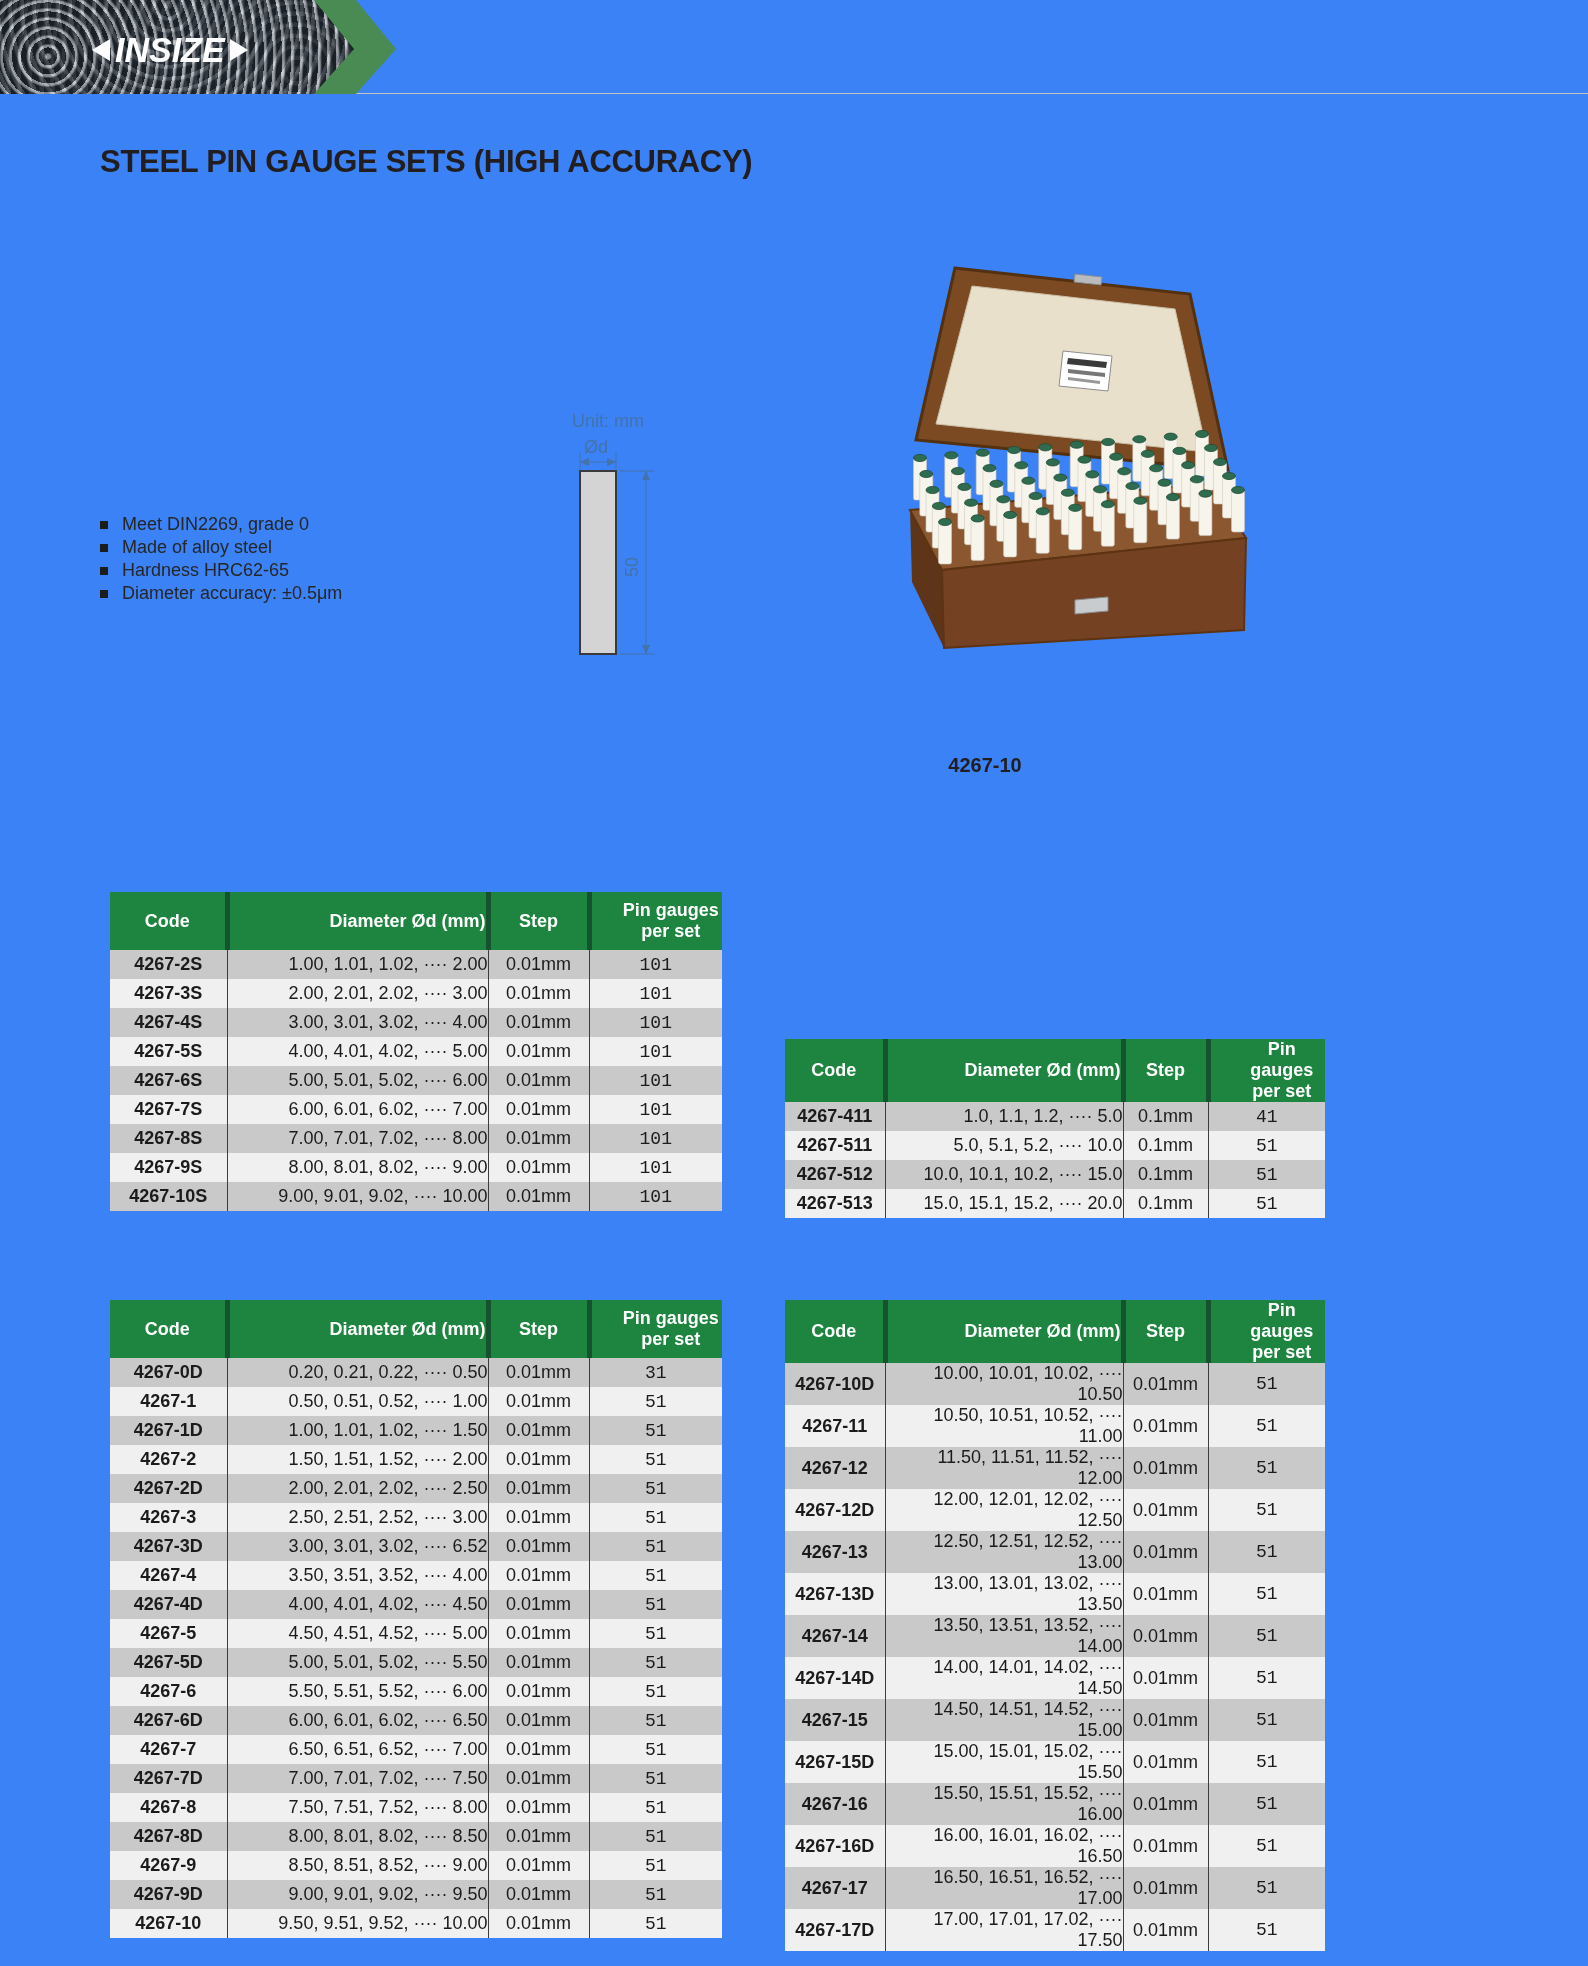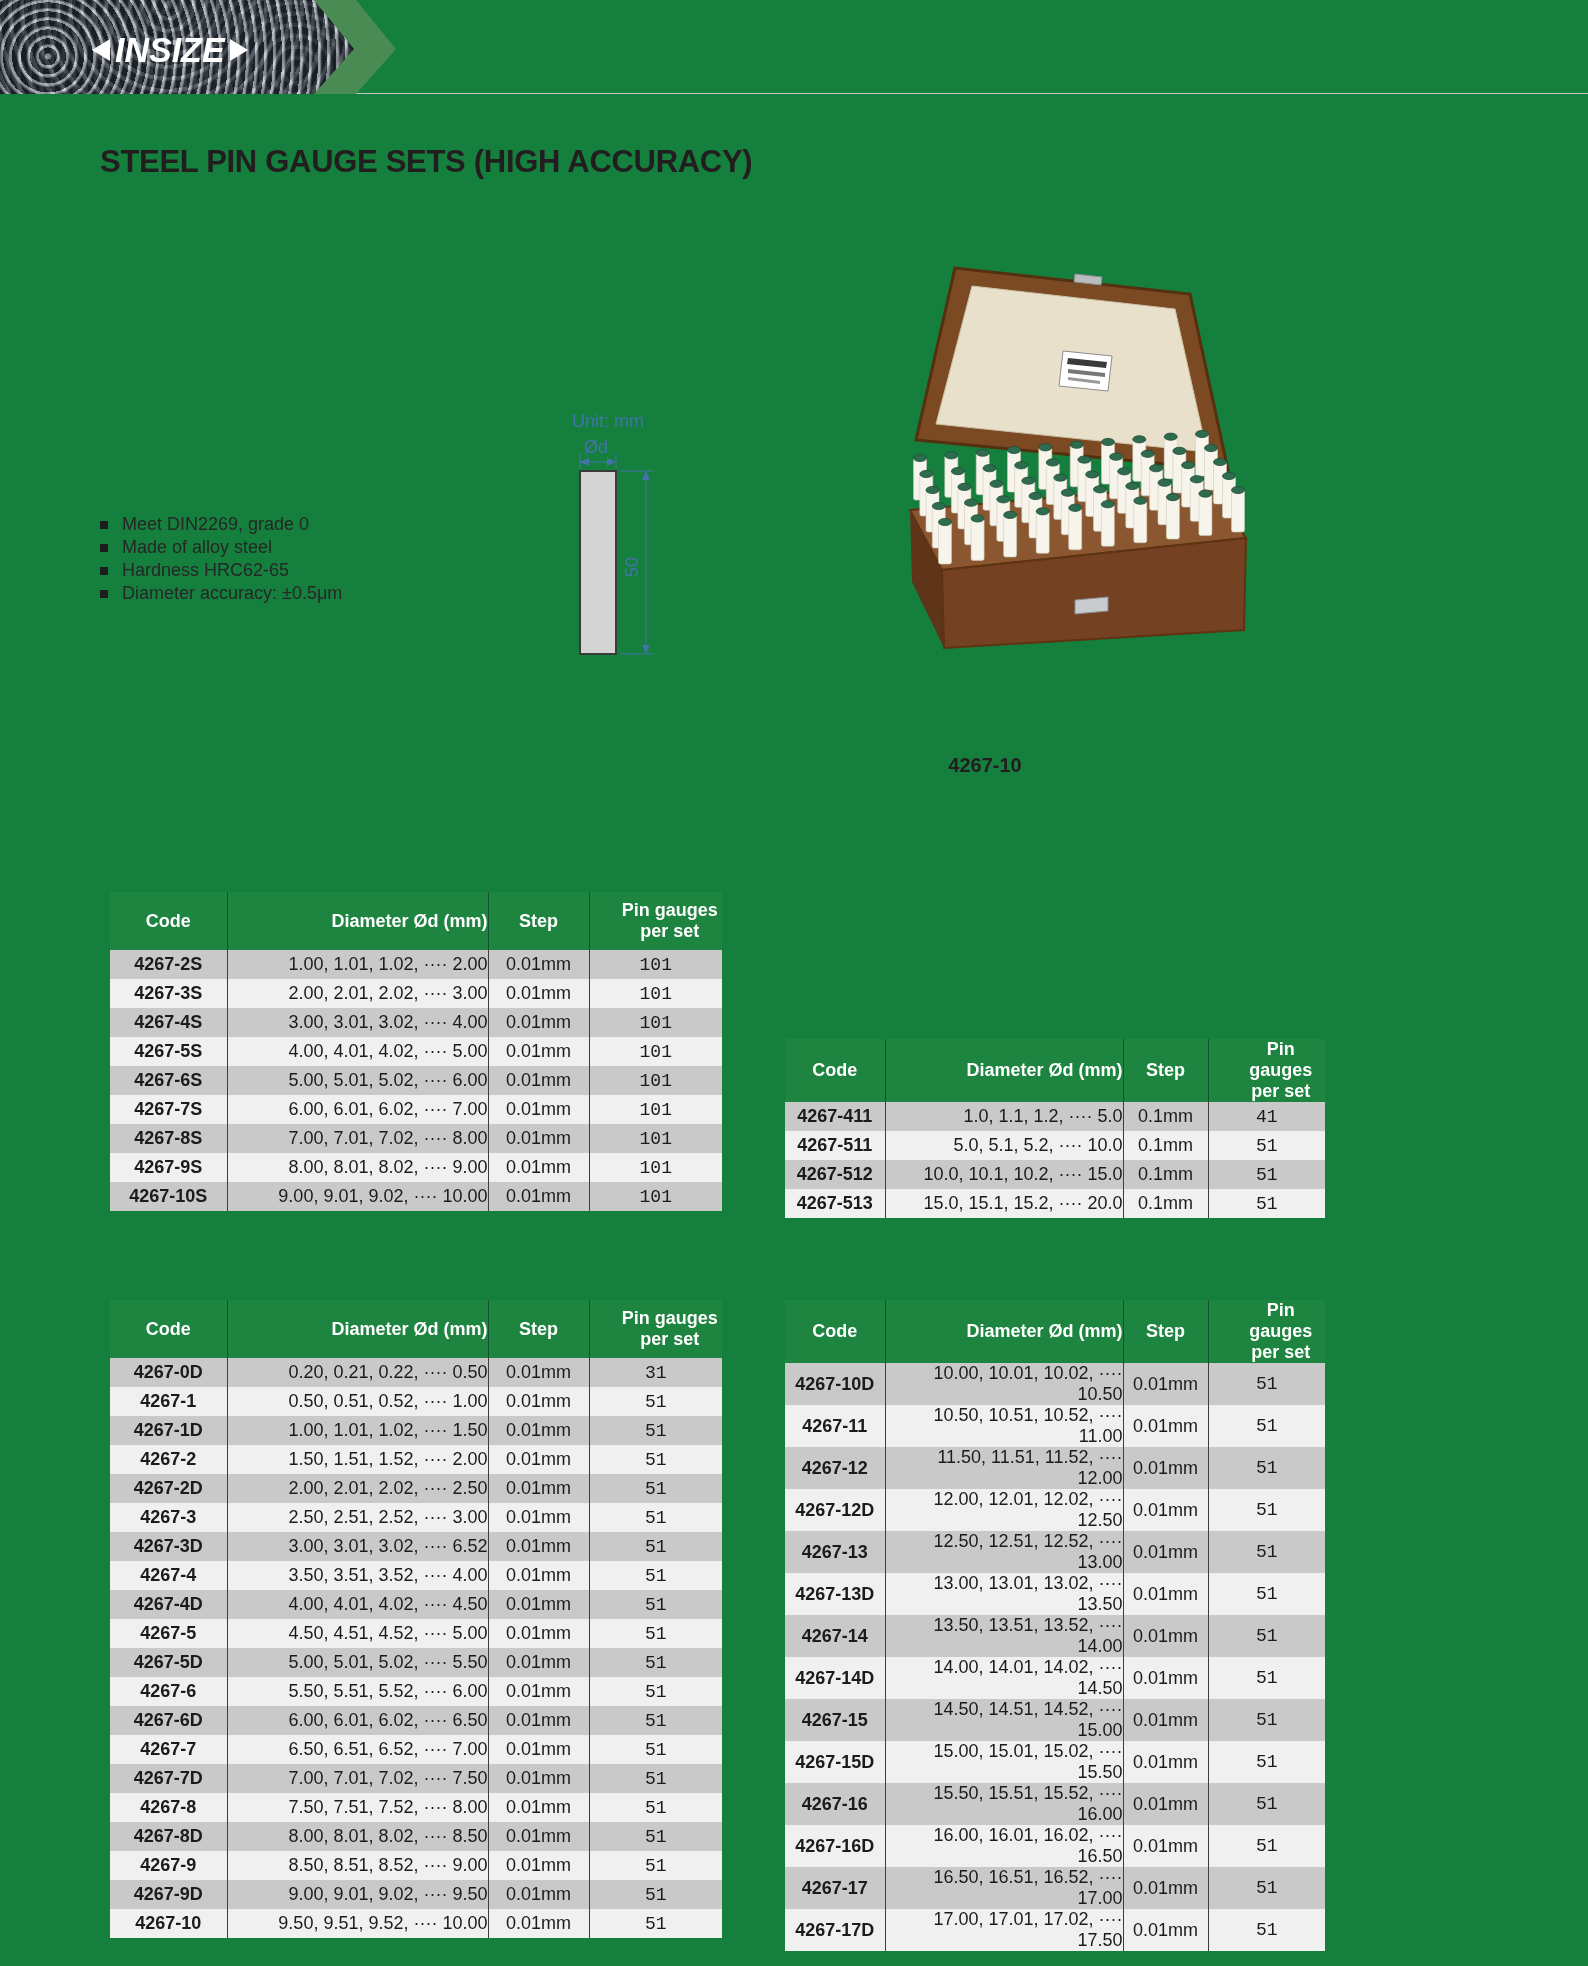--- a/index.html
+++ b/index.html
@@ -5,21 +5,21 @@
   :root{
     --green:#1E8540;
     --chevron:#4A8B54;
     --row-dark:#c9c9c9;
     --row-light:#f0f0f0;
     --blue:#4472AA;
     --ink:#1b1b1b;
   }
   *{margin:0;padding:0;box-sizing:border-box;}
   body{font-family:"Liberation Sans","DejaVu Sans",sans-serif;background:#fff;}
-  .page{position:relative;width:1588px;height:1966px;background:#15803d;overflow:hidden;}
+  .page{position:relative;width:1588px;height:1966px;background:#3b82f6;overflow:hidden;}
 
   
   .header-line{position:absolute;left:0;top:93px;width:100%;height:1px;background:#c4c4c4;}
   .header-photo{
     position:absolute;left:0;top:0;width:400px;height:94px;
     clip-path:polygon(0 0,332px 0,374px 49px,332px 94px,0 94px);
     background-color:#2e353c;
     background-image:
       repeating-radial-gradient(circle at 12% 60%, rgba(230,235,240,.50) 0 2px, rgba(20,26,32,.55) 4px 9px),
       repeating-radial-gradient(circle at 42% 5%, rgba(210,218,226,.45) 0 3px, rgba(30,36,44,.50) 5px 12px),
@@ -46,21 +46,21 @@
   .diagram text{font-family:"Liberation Sans","DejaVu Sans",sans-serif;font-size:18px;fill:var(--blue);}
   .diagram .dim{stroke:var(--blue);stroke-width:1;}
   .diagram .arr{fill:var(--blue);}
 
   
   .product{position:absolute;left:850px;top:248px;}
   .caption{position:absolute;left:855px;top:754px;width:260px;text-align:center;font-size:20px;font-weight:bold;color:#221e1f;}
 
   
   table.dtable{position:absolute;border-collapse:collapse;table-layout:fixed;font-size:18px;color:var(--ink);}
-  table.dtable th{background:var(--green);color:#fff;font-weight:bold;font-size:18px;line-height:21px;height:58px;border-right:1px solid #14532d;}
+  table.dtable th{background:var(--green);color:#fff;font-weight:bold;font-size:18px;line-height:21px;height:58px;border-right:5px solid #14532d;}
   table.dtable th:last-child{border-right:none;padding-left:28px;}
   table.dtable td{height:29px;border-right:1px solid #3d3d3d;text-align:center;}
   table.dtable td:last-child{border-right:none;font-family:Liberation Mono, monospace;}
   table.dtable tbody tr:nth-child(odd){background:var(--row-dark);}
   table.dtable tbody tr:nth-child(even){background:var(--row-light);}
   table.dtable td:first-child{font-weight:bold;}
   table.dtable td:nth-child(2),table.dtable th:nth-child(2){text-align:right;padding-left:17px;}
   .t1{left:110px;top:892px;width:612px;}
   .t2{left:785px;top:1039px;width:540px;}
   .t3{left:110px;top:1300px;width:612px;}

